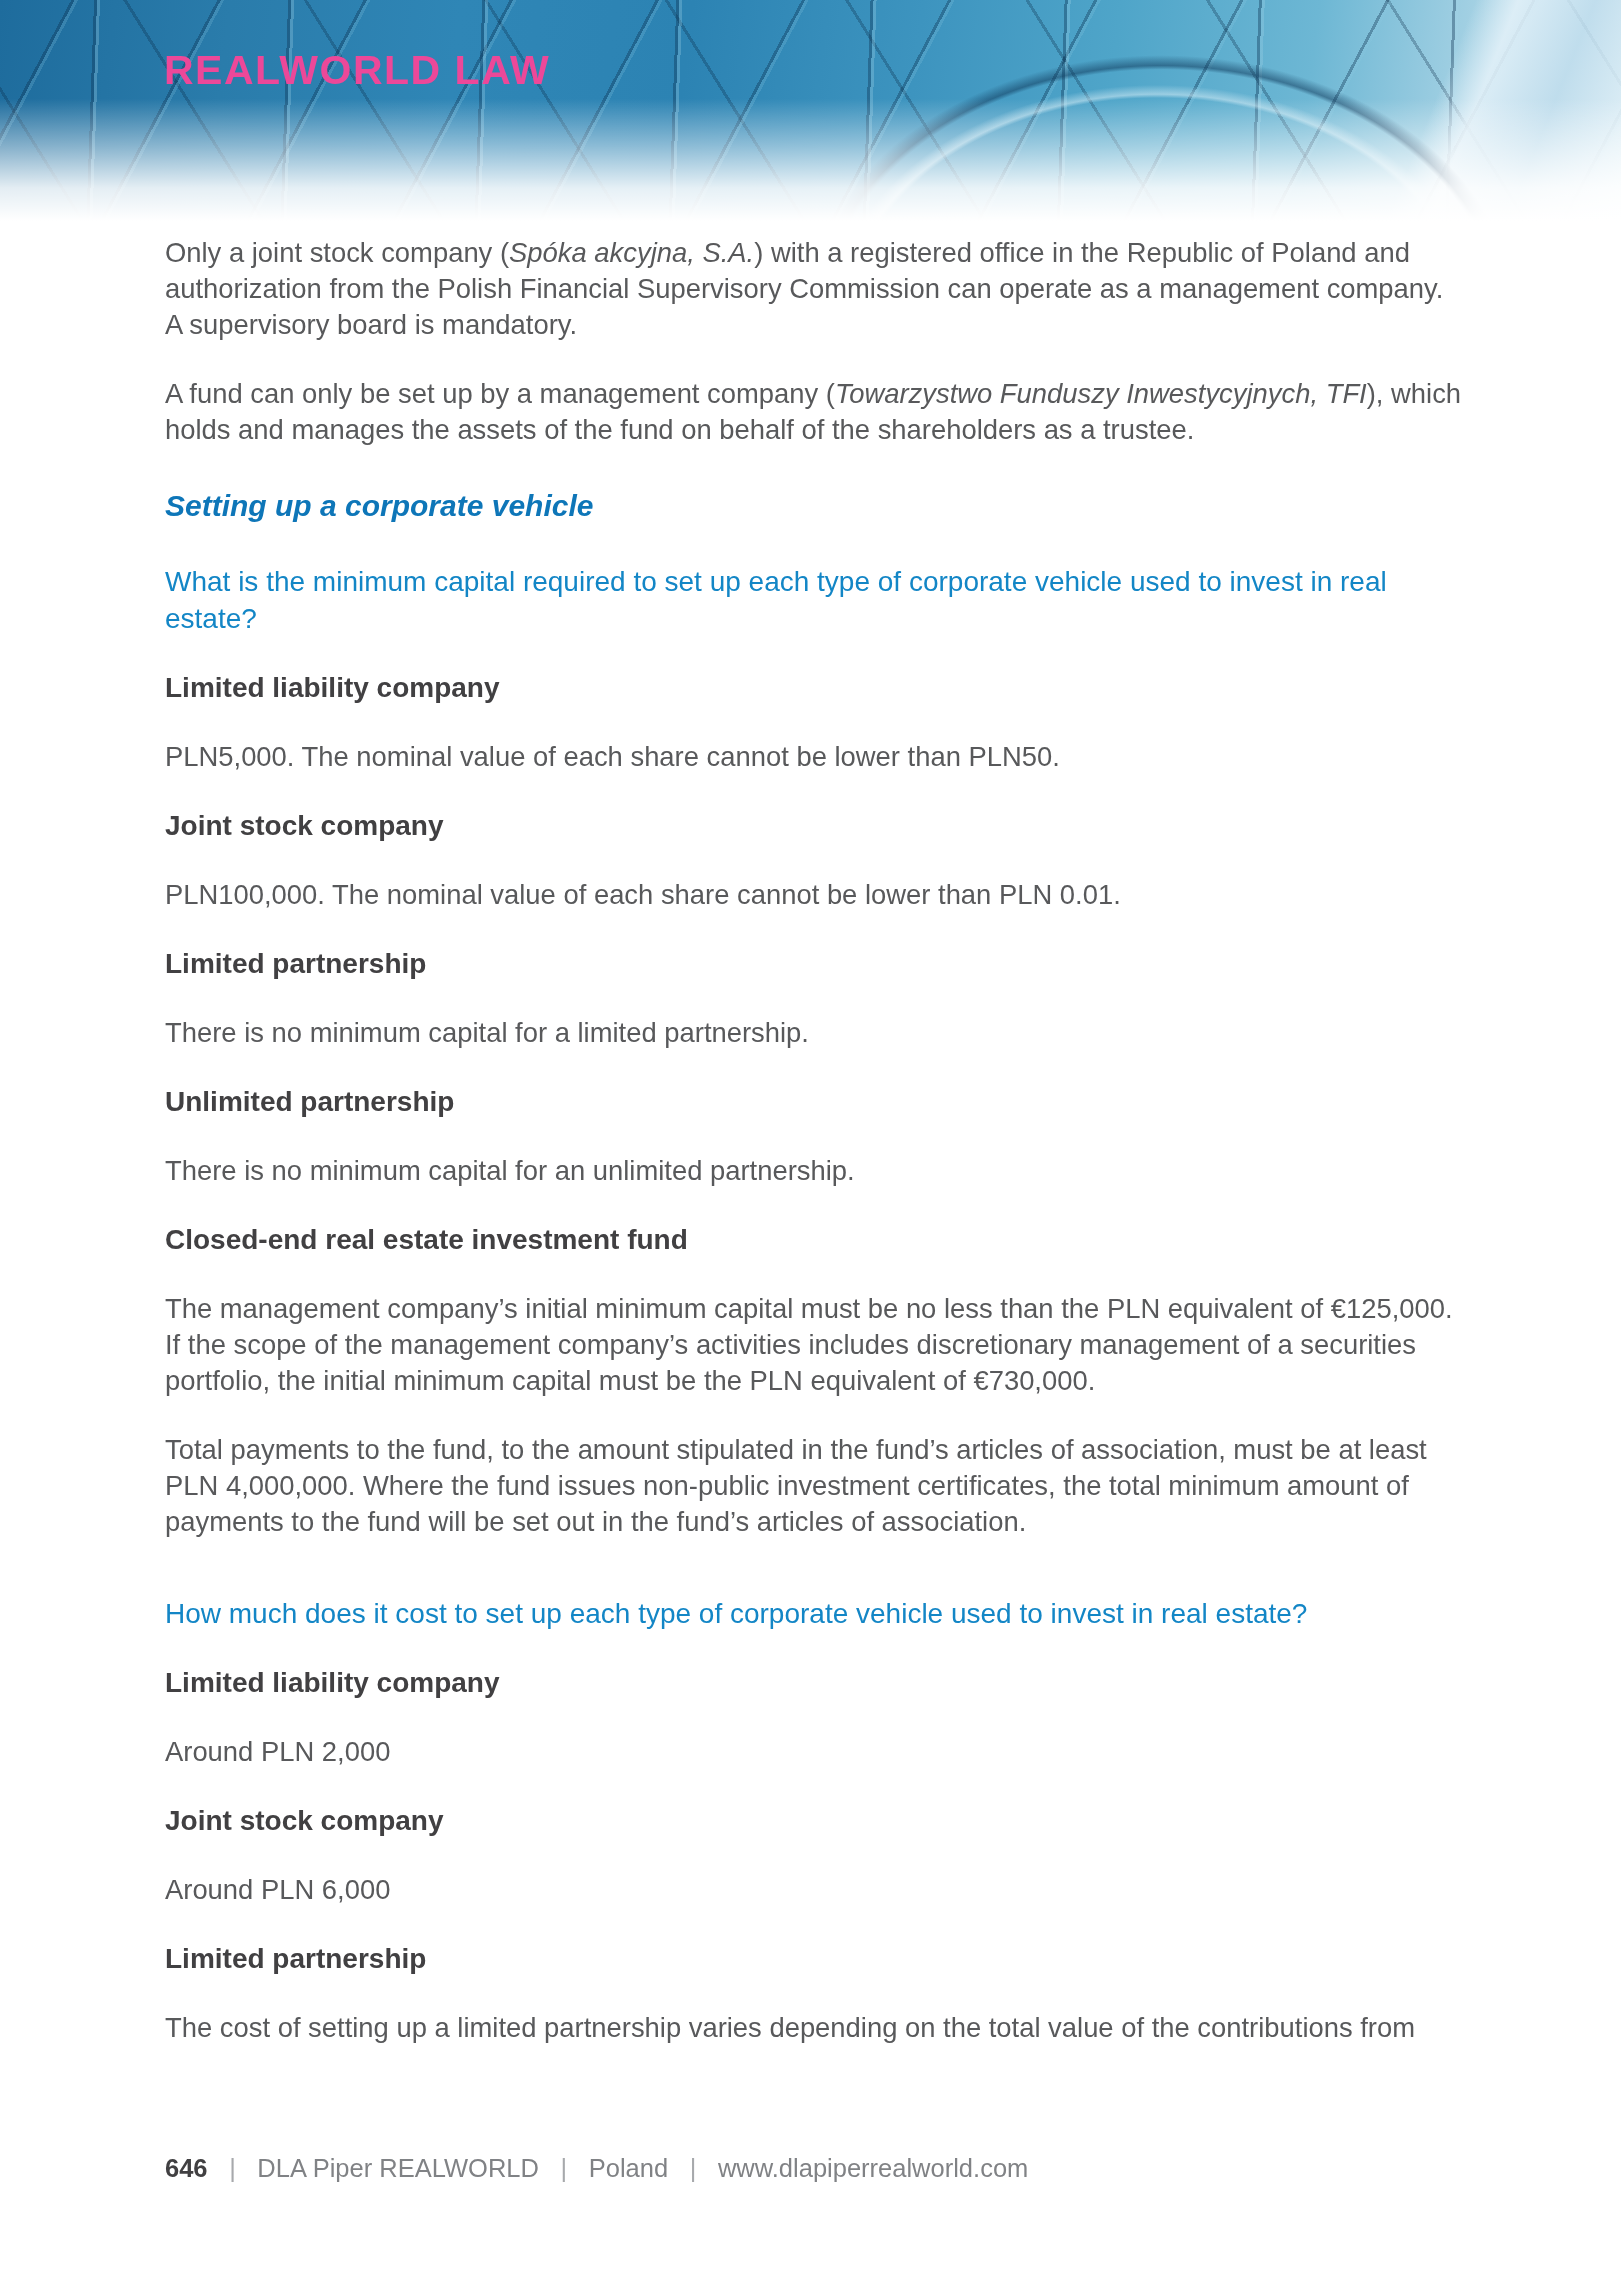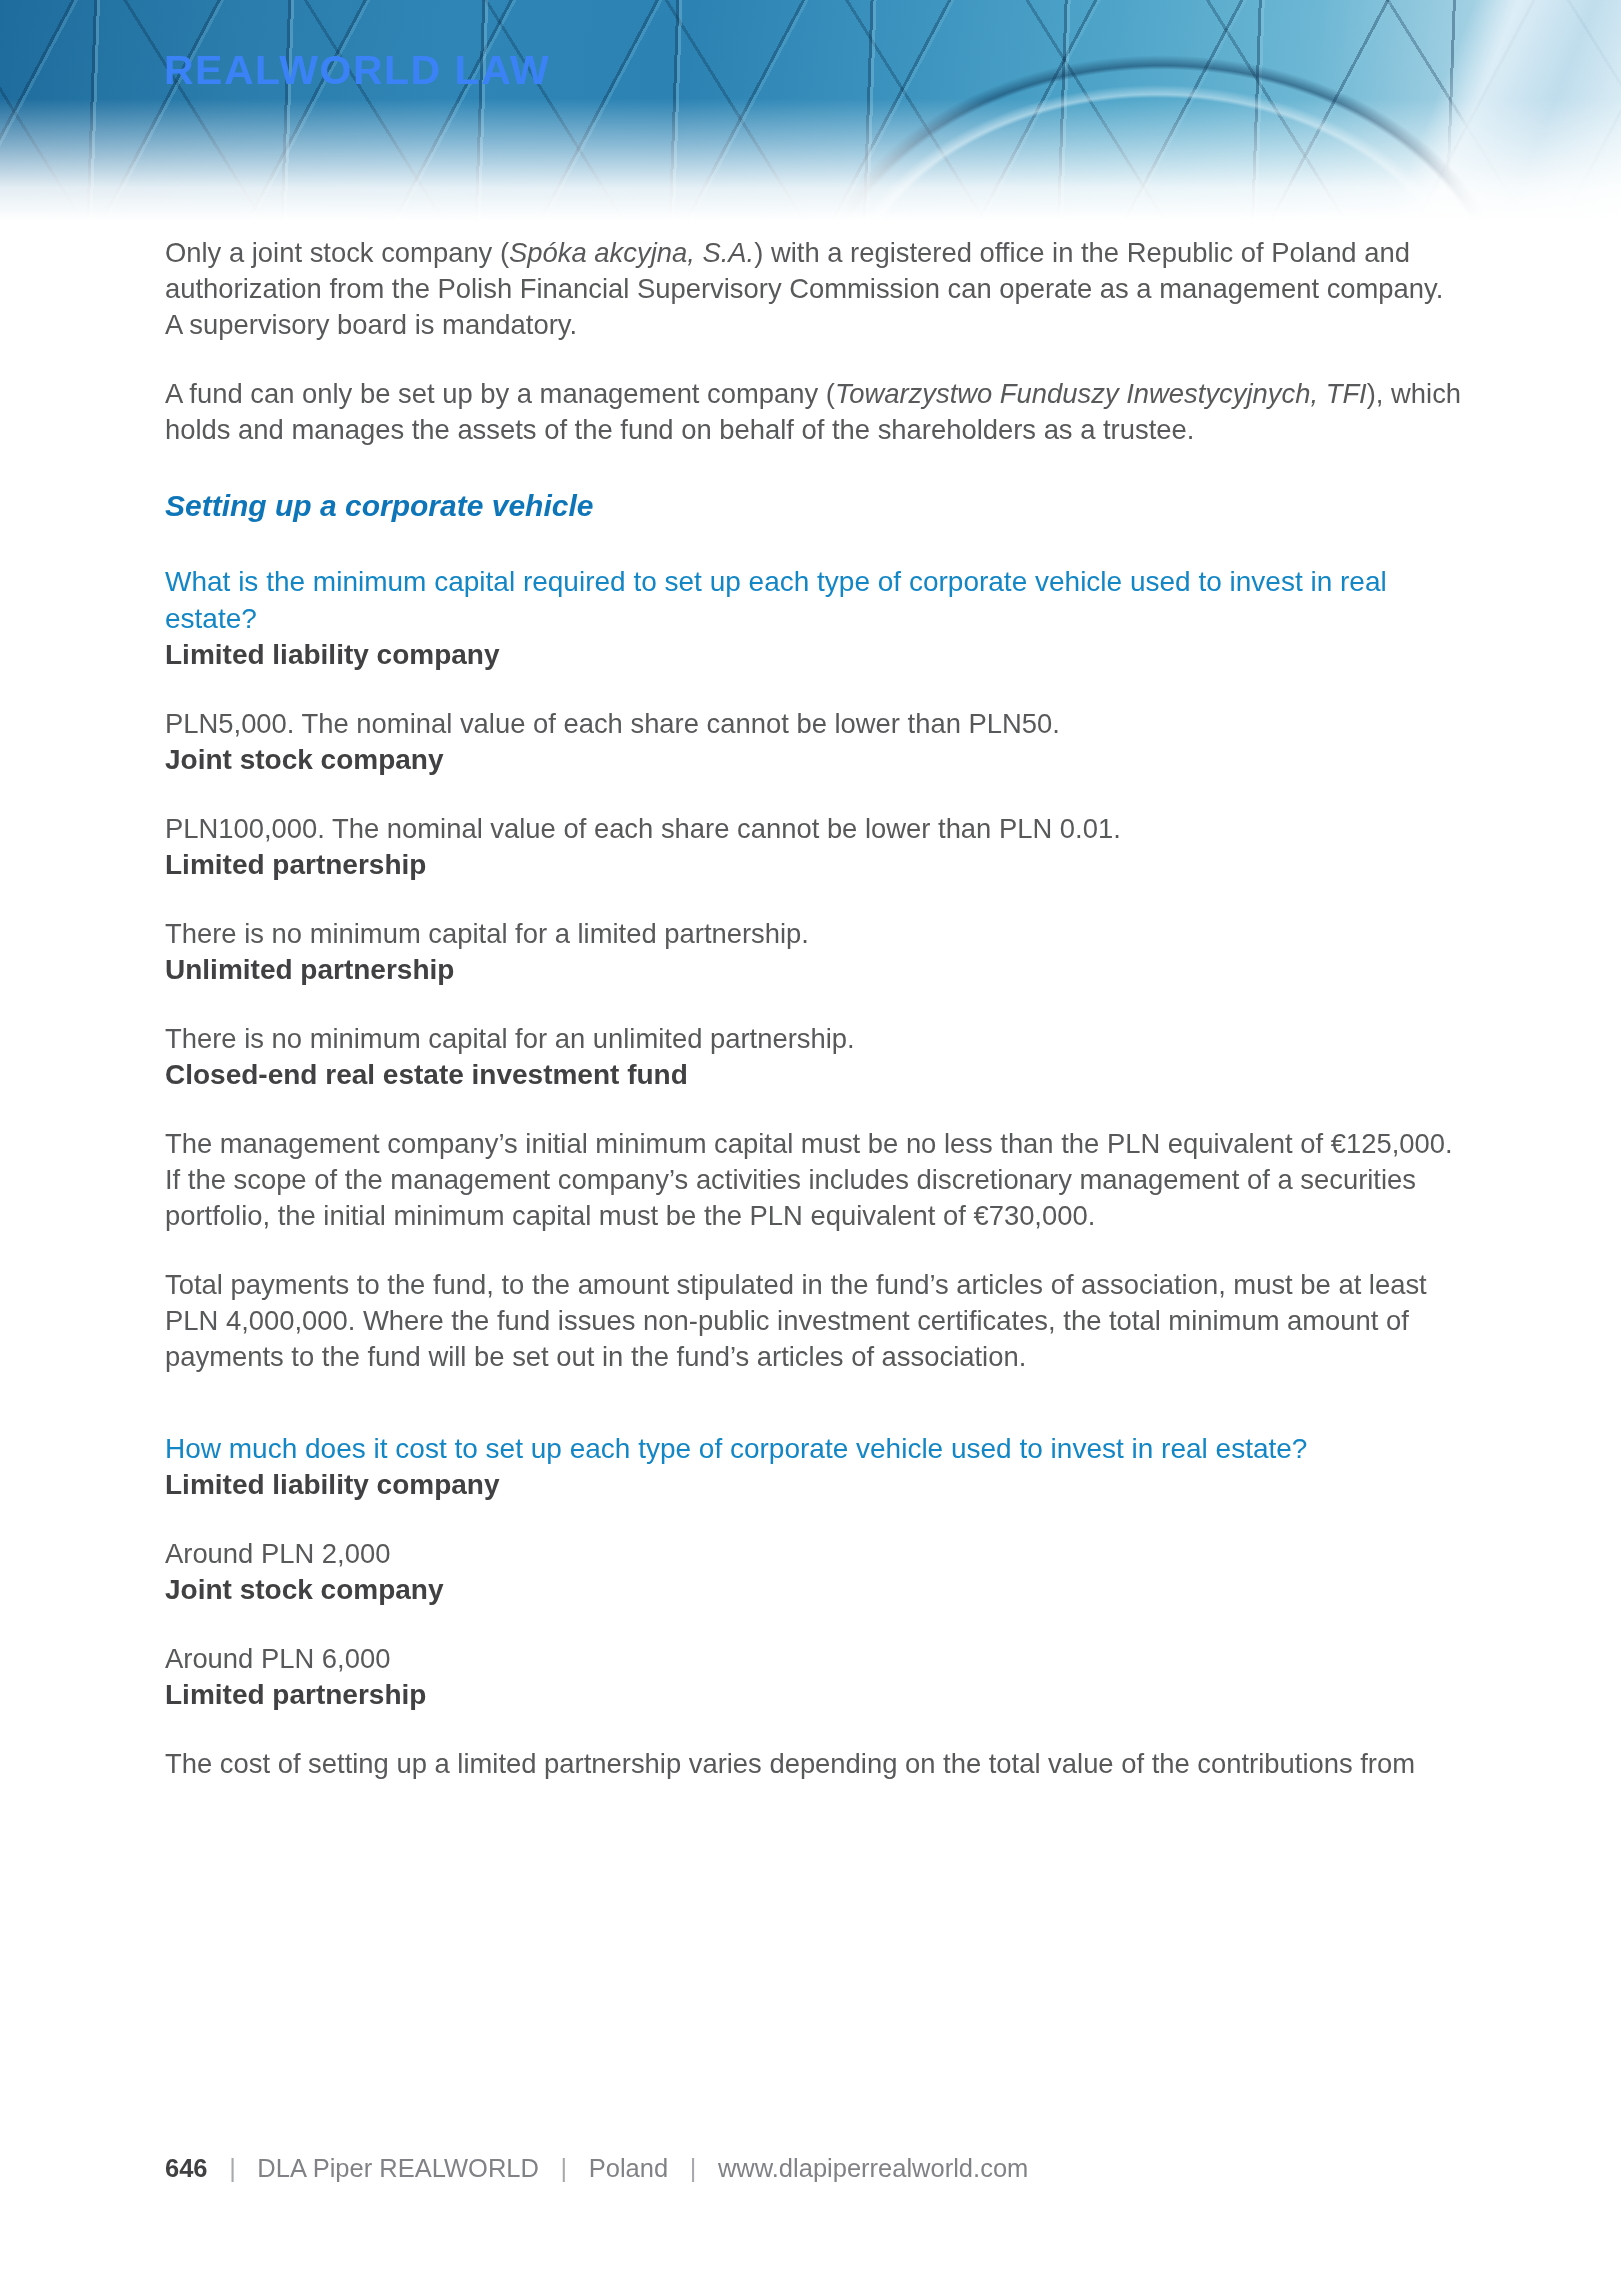--- a/index.html
+++ b/index.html
@@ -53,21 +53,21 @@
       rgba(255,255,255,0) 0%,
       rgba(255,255,255,0) 42%,
       rgba(255,255,255,0.45) 62%,
       rgba(255,255,255,0.88) 80%,
       #ffffff 94%);
   }
   .header-title {
     position: absolute;
     left: 164px;
     top: 47px;
-    color: #3b82f6;
+    color: #ec4899;
     font-size: 41px;
     font-weight: bold;
     letter-spacing: 1.5px;
     font-family: "Liberation Sans", sans-serif;
   }
 
   
   .content {
     position: absolute;
     left: 165px;
@@ -93,20 +93,21 @@
   }
   h2.question {
     margin-top: 38px;
     color: #1386c6;
     font-size: 28px;
     line-height: 37px;
     font-weight: normal;
   }
   h2.question.q2 { margin-top: 55px; }
   h3.sub-heading {
+    margin-top: 33px;
     color: #414042;
     font-size: 28px;
     line-height: 36px;
     font-weight: bold;
   }
 
   
   .footer {
     position: absolute;
     left: 165px;

